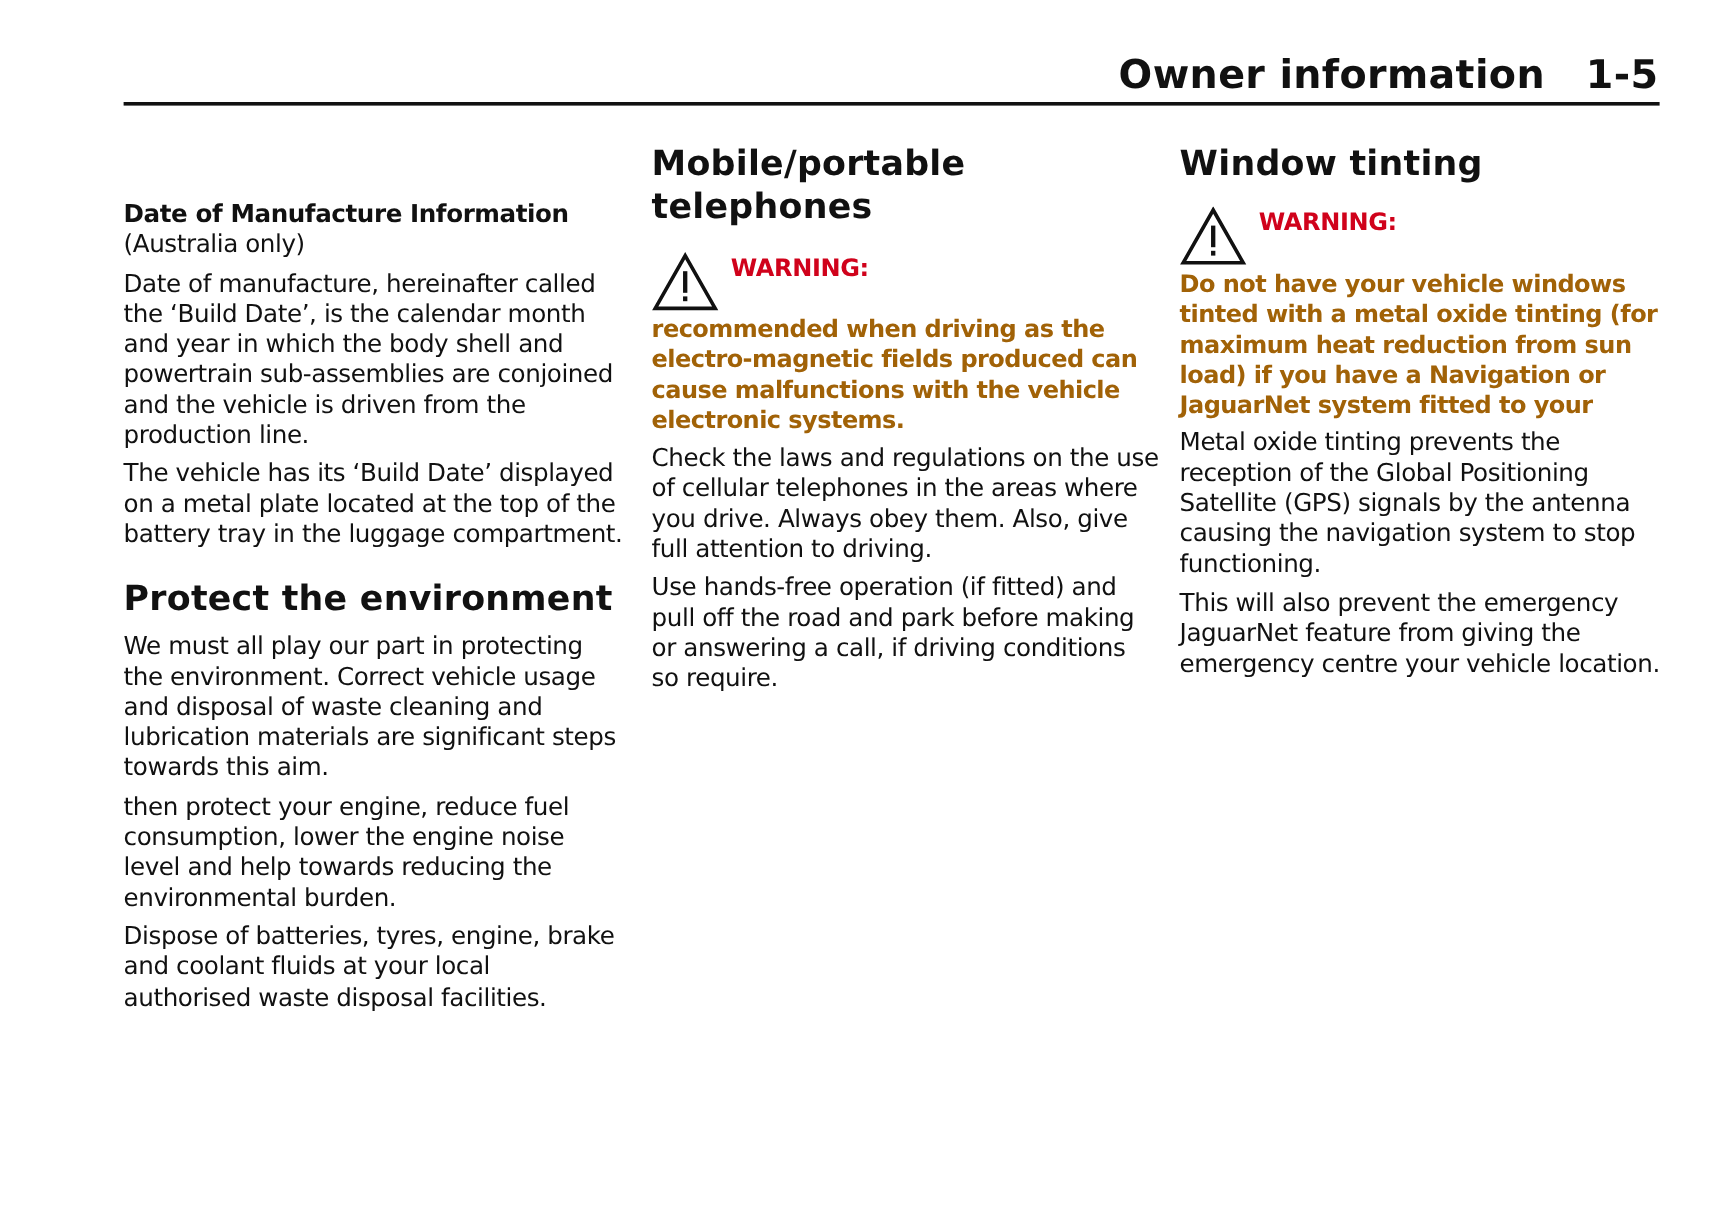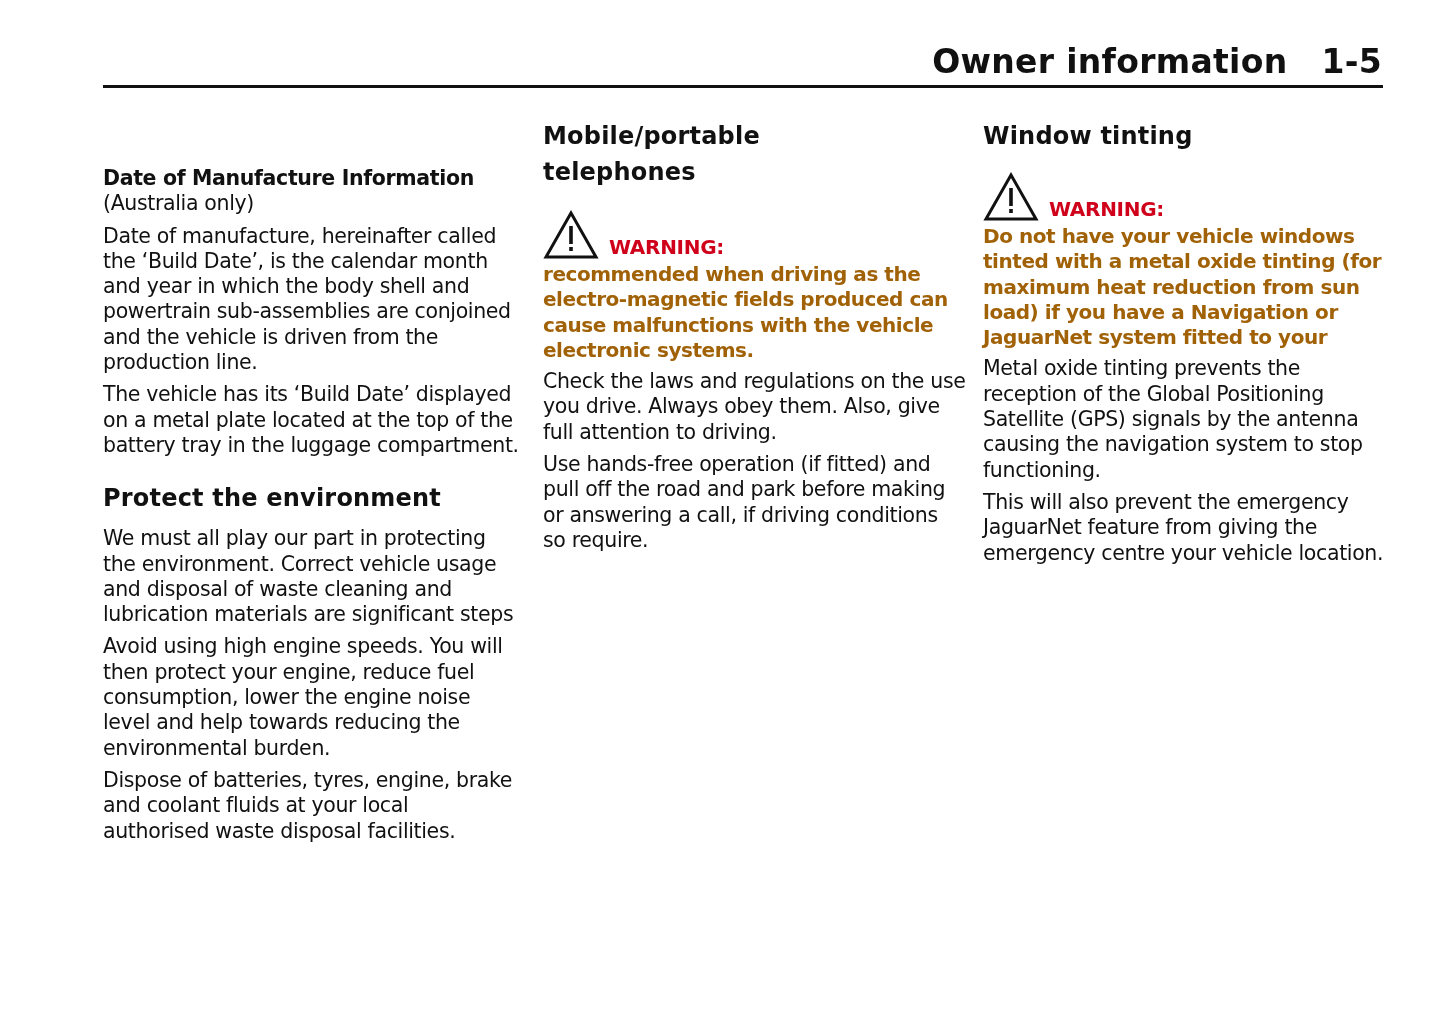--- a/index.html
+++ b/index.html
@@ -7,23 +7,23 @@
   .header-title { position: absolute; right: 63px; top: 30px; font-family: "DejaVu Sans", sans-serif; font-weight: bold; font-size: 33px; letter-spacing: 0.3px; white-space: nowrap; margin-top: 12px; }
   .header-title .page-num { margin-left: 34px; }
   .rule { position: absolute; left: 103px; top: 85px; width: 1280px; height: 3px; background: #111; }
   .col { position: absolute; top: 118px; width: 400px; }
   .col1 { left: 103px; margin-top: 48px; }
   .col2 { left: 543px; }
   .col3 { left: 983px; }
   .line { display: block; white-space: nowrap; font-size: 20.5px; line-height: 25.3px; font-family: "DejaVu Sans", sans-serif; letter-spacing: -0.35px; }
   p { margin: 0 0 7px 0; }
   .subhead { font-weight: bold; }
-  .h2 { margin: 0; font-family: "DejaVu Sans", sans-serif; font-weight: bold; font-size: 24px; line-height: 36px; letter-spacing: 0.2px; }
+  .h2 { margin: 0; font-family: "DejaVu Sans", sans-serif; font-weight: bold; font-size: 29px; line-height: 36px; letter-spacing: 0.2px; }
   .h2 span { display: block; white-space: nowrap; }
-  .warn-row { display: flex; align-items: flex-end; }
+  .warn-row { display: flex; align-items: flex-start; }
   .warn-icon { width: 56px; height: 50px; margin-right: 10px; }
   .warn-label { color: #d0021b; font-family: "DejaVu Sans", sans-serif; font-weight: bold; font-size: 20px; line-height: 26px; letter-spacing: -0.3px; }
   .warn-text .line { color: #a16207; font-weight: bold; letter-spacing: -0.45px; font-size: 20px; }
 </style>
 </head>
 <body>
 
 <div>
   <div class="header-title">
     <span>Owner information</span><span class="page-num">1-5</span>
@@ -53,23 +53,23 @@
   </section>
   <section style="margin-top:22px;">
     <h2 class="h2" style="margin-bottom:10px;">
         <span>Protect the environment</span>
       </h2>
     <p>
       <span class="line">We must all play our part in protecting</span>
       <span class="line">the environment. Correct vehicle usage</span>
       <span class="line">and disposal of waste cleaning and</span>
       <span class="line">lubrication materials are significant steps</span>
+      <span class="line">towards this aim.</span>
     </p>
     <p>
-      <span class="line">Avoid using high engine speeds. You will</span>
       <span class="line">then protect your engine, reduce fuel</span>
       <span class="line">consumption, lower the engine noise</span>
       <span class="line">level and help towards reducing the</span>
       <span class="line">environmental burden.</span>
     </p>
     <p>
       <span class="line">Dispose of batteries, tyres, engine, brake</span>
       <span class="line">and coolant fluids at your local</span>
       <span class="line">authorised waste disposal facilities.</span>
     </p>
@@ -92,20 +92,21 @@
     </div>
     <div class="warn-text" style="margin-top:2px;">
       <span class="line">recommended when driving as the</span>
       <span class="line">electro-magnetic fields produced can</span>
       <span class="line">cause malfunctions with the vehicle</span>
       <span class="line">electronic systems.</span>
     </div>
   </div>
   <p>
     <span class="line">Check the laws and regulations on the use</span>
+    <span class="line">of cellular telephones in the areas where</span>
     <span class="line">you drive. Always obey them. Also, give</span>
     <span class="line">full attention to driving.</span>
   </p>
   <p>
     <span class="line">Use hands-free operation (if fitted) and</span>
     <span class="line">pull off the road and park before making</span>
     <span class="line">or answering a call, if driving conditions</span>
     <span class="line">so require.</span>
   </p>
 </div>

